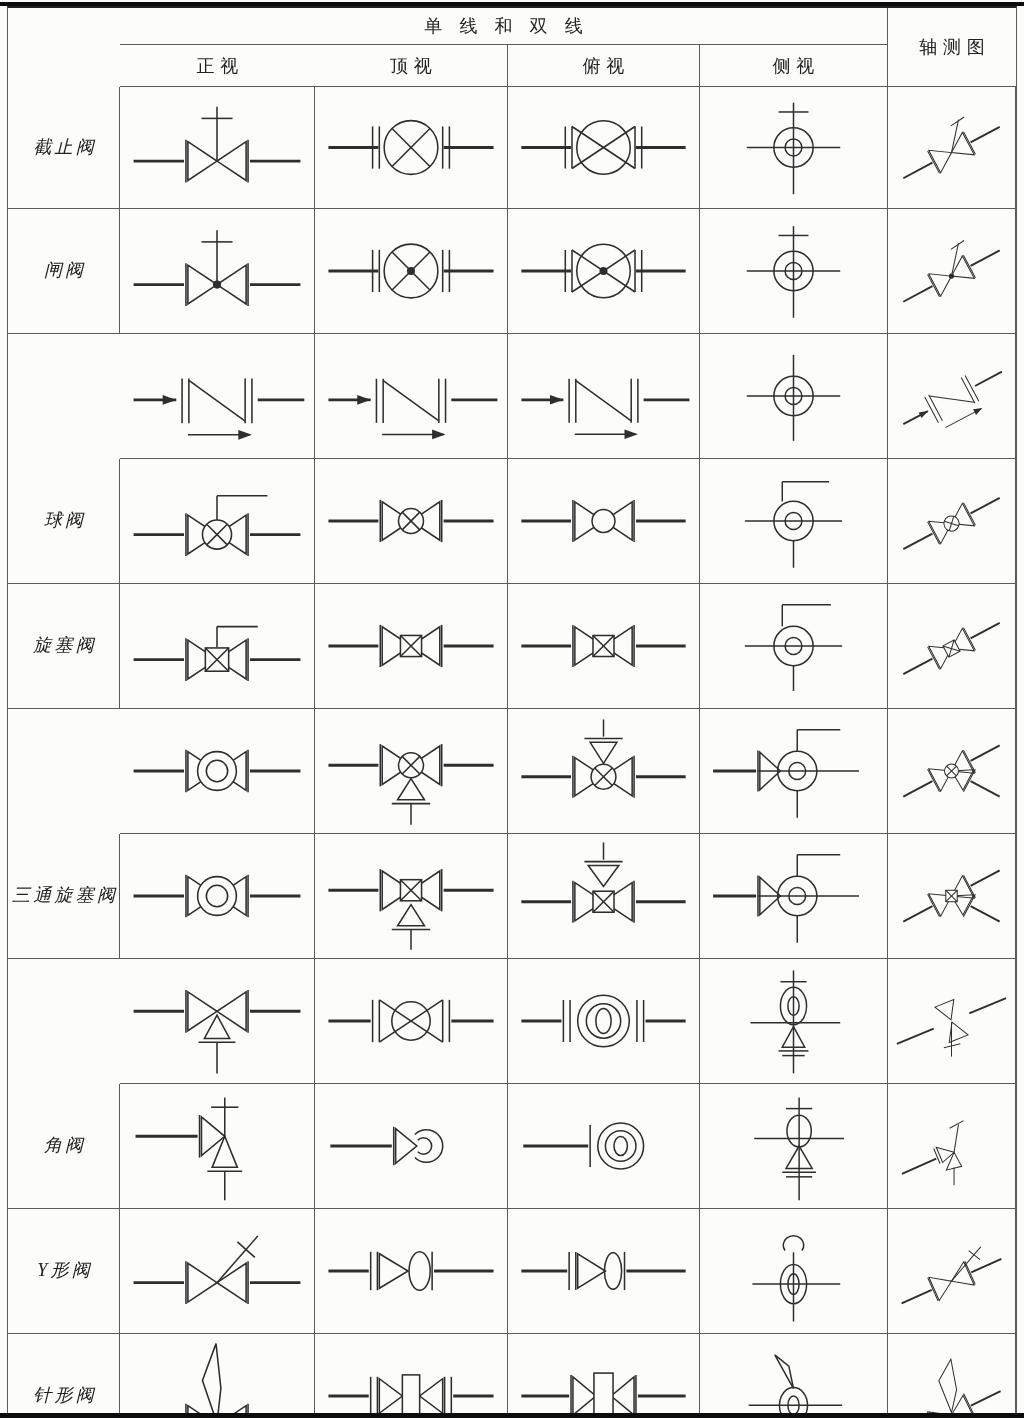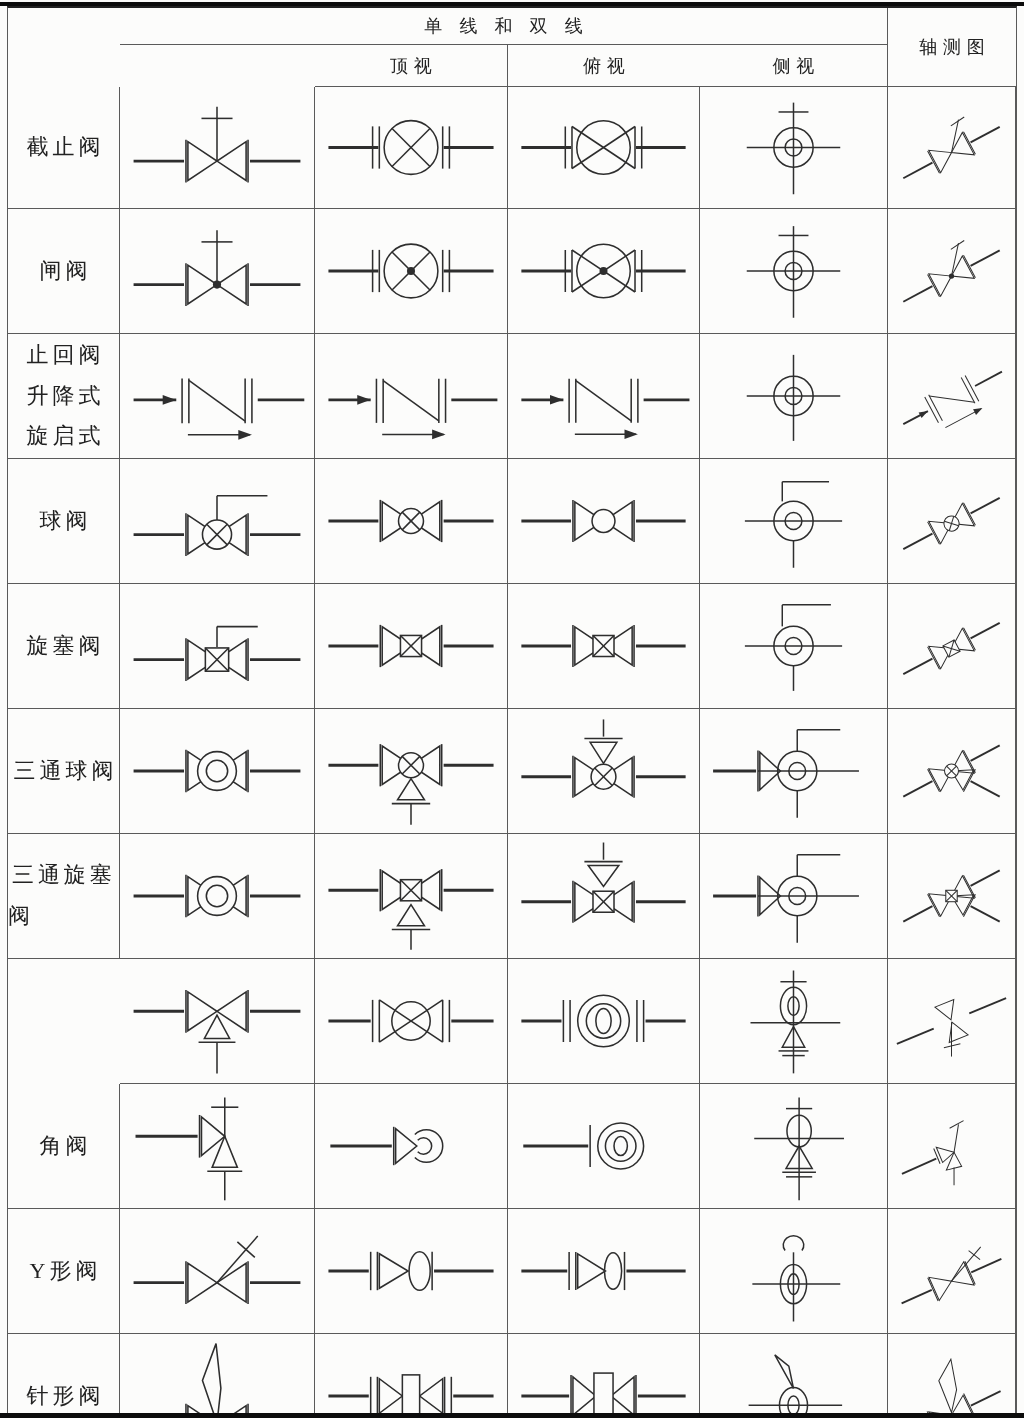--- a/index.html
+++ b/index.html
@@ -17,31 +17,32 @@
         overflow:hidden;}
   .cell:nth-child(3),.c-axo{border-right:none;}
   .head{font-size:18px;letter-spacing:0.32em;text-indent:0.32em;}
   .c-valvetype{grid-column:1;grid-row:1/3;}
   .c-group{grid-column:2/6;grid-row:1;letter-spacing:0.95em;text-indent:0.95em;}
   .c-axo{grid-column:6;grid-row:1/3;font-family:Liberation Mono, monospace;}
   .c-v0{grid-column:2;grid-row:2;}
   .c-v1{grid-column:3;grid-row:2;}
   .c-v2{grid-column:4;grid-row:2;}
   .c-v3{grid-column:5;grid-row:2;text-align:right;}
-  .lbl{flex-direction:column;font-size:22px;line-height:1.85;letter-spacing:0.18em;text-indent:0.18em;}
+  .lbl{flex-direction:column;font-size:18px;line-height:1.85;letter-spacing:0.18em;text-indent:0.18em;font-style:italic;}
   .sym svg{display:block;width:100%;height:100%;}
 </style>
 </head>
 <body>
 
 <div class="page">
   <div class="rule-top"></div>
   <div class="tbl" id="tbl">
     <div class="cell head c-group">单线和双线</div>
     <div class="cell head c-axo">轴测图</div>
+    <div class="cell head c-v0">正视</div>
     <div class="cell head c-v2">俯视</div>
     <div class="cell head c-v1">顶视</div>
     <div class="cell head c-v3">侧视</div>
   <div class="cell lbl" style="grid-area: 3 / 1;">
         <div>截止阀</div>
       </div>
       <div class="cell sym" style="grid-area: 3 / 2;">
         <svg viewBox="0 0 200 124" preserveAspectRatio="xMidYMid meet" stroke="#2e2e2e" fill="none" stroke-width="1.6" stroke-linecap="butt" stroke-linejoin="miter">
           <line x1="14" y1="76" x2="66" y2="76" stroke-width="3"></line>
           <line x1="134" y1="76" x2="186" y2="76" stroke-width="3"></line>
@@ -162,25 +163,20 @@
             <line x1="134" y1="70" x2="186" y2="70" stroke-width="3"></line>
             <line x1="68" y1="50" x2="68" y2="90" stroke-width="1.6"></line>
             <line x1="132" y1="50" x2="132" y2="90" stroke-width="1.6"></line>
             <polygon points="70,50 70,90 100,70"></polygon>
             <polygon points="130,50 130,90 100,70"></polygon>
           </g>
           <line x1="100" y1="70" x2="111" y2="18" stroke-width="1.6"></line>
           <line x1="99" y1="28" x2="120" y2="14" stroke-width="1.6"></line>
           <circle cx="100" cy="70" r="4.2" fill="#2e2e2e" stroke="none"></circle>
         </svg>
-      </div>
-      <div class="cell lbl" style="grid-area: 5 / 1;">
-        <div>止回阀</div>
-        <div>升降式</div>
-        <div>旋启式</div>
       </div>
       <div class="cell sym" style="grid-area: 5 / 2;">
         <svg viewBox="0 0 200 124" preserveAspectRatio="xMidYMid meet" stroke="#2e2e2e" fill="none" stroke-width="1.6" stroke-linecap="butt" stroke-linejoin="miter">
           <line x1="14" y1="66" x2="58" y2="66" stroke-width="3"></line>
           <polygon points="44,61 44,71 58,66" fill="#2e2e2e" stroke="none"></polygon>
           <line x1="64" y1="44" x2="64" y2="90" stroke-width="1.6"></line>
           <line x1="71" y1="44" x2="71" y2="90" stroke-width="1.6"></line>
           <line x1="129" y1="44" x2="129" y2="90" stroke-width="1.6"></line>
           <line x1="136" y1="44" x2="136" y2="90" stroke-width="1.6"></line>
           <line x1="71" y1="46" x2="129" y2="88" stroke-width="1.6"></line>
@@ -369,23 +365,20 @@
             <line x1="134" y1="66" x2="186" y2="66" stroke-width="3"></line>
             <line x1="68" y1="46" x2="68" y2="86" stroke-width="1.6"></line>
             <line x1="132" y1="46" x2="132" y2="86" stroke-width="1.6"></line>
             <polygon points="70,46 70,86 100,66"></polygon>
             <polygon points="130,46 130,86 100,66"></polygon>
             <rect x="90" y="56" width="20" height="20" fill="#fcfcfb"></rect>
             <line x1="90" y1="56" x2="110" y2="76" stroke-width="1.6"></line>
             <line x1="90" y1="76" x2="110" y2="56" stroke-width="1.6"></line>
           </g>
         </svg>
-      </div>
-      <div class="cell lbl" style="grid-area: 8 / 1;">
-        <div>三通球阀</div>
       </div>
       <div class="cell sym" style="grid-area: 8 / 2;">
         <svg viewBox="0 0 200 124" preserveAspectRatio="xMidYMid meet" stroke="#2e2e2e" fill="none" stroke-width="1.6" stroke-linecap="butt" stroke-linejoin="miter">
           <line x1="14" y1="62" x2="66" y2="62" stroke-width="3"></line>
           <line x1="134" y1="62" x2="186" y2="62" stroke-width="3"></line>
           <line x1="68" y1="40" x2="68" y2="84" stroke-width="1.6"></line>
           <line x1="132" y1="40" x2="132" y2="84" stroke-width="1.6"></line>
           <polygon points="70,42 70,82 100,62"></polygon>
           <polygon points="130,42 130,82 100,62"></polygon>
           <circle cx="100" cy="62" r="20" fill="#fcfcfb"></circle>

